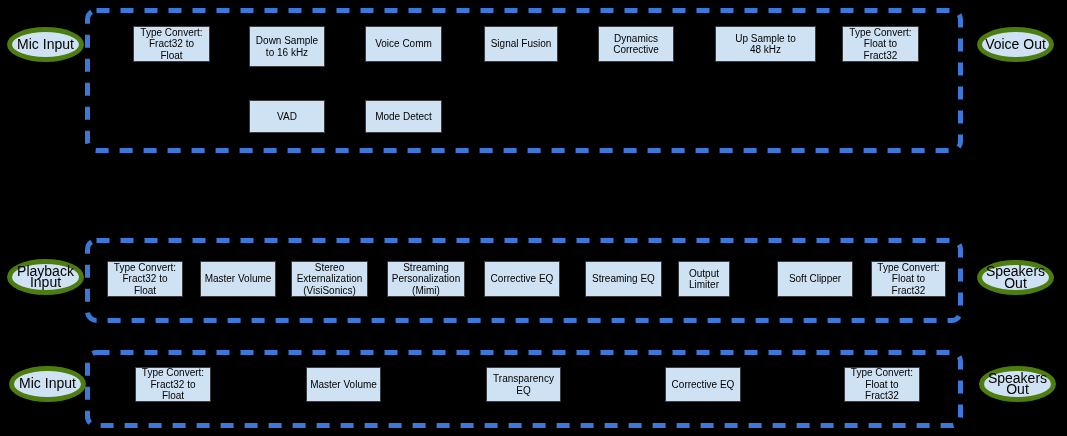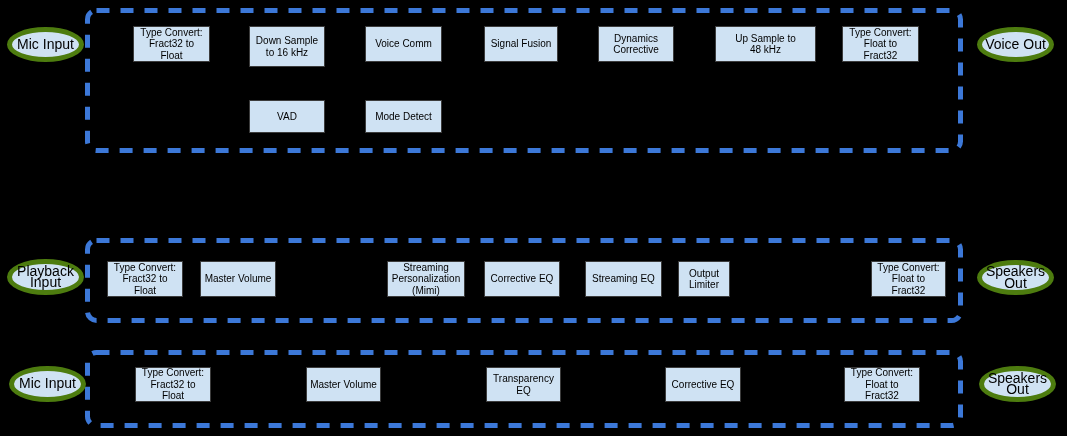--- a/index.html
+++ b/index.html
@@ -90,26 +90,30 @@
 
   <div class="oval" style="left:7px;top:259px;width:77px;height:36px">Playback
 Input</div>
   <div class="oval" style="left:977px;top:260px;width:77px;height:35px">Speakers
 Out</div>
 
   <div class="block" style="left:107px;top:261px;width:76px;height:36px">Type Convert:
 Fract32 to
 Float</div>
   <div class="block" style="left:200px;top:261px;width:76px;height:36px">Master Volume</div>
+  <div class="block" style="left:291px;top:261px;width:77px;height:36px">Stereo
+Externalization
+(VisiSonics)</div>
   <div class="block" style="left:387px;top:261px;width:78px;height:36px">Streaming
 Personalization
 (Mimi)</div>
   <div class="block" style="left:484px;top:261px;width:76px;height:36px">Corrective EQ</div>
   <div class="block" style="left:585px;top:261px;width:77px;height:36px">Streaming EQ</div>
   <div class="block" style="left:678px;top:261px;width:52px;height:36px">Output Limiter</div>
+  <div class="block" style="left:777px;top:261px;width:76px;height:36px">Soft Clipper</div>
   <div class="block" style="left:871px;top:261px;width:75px;height:36px">Type Convert:
 Float to
 Fract32</div>
 
   <div class="oval" style="left:9px;top:366px;width:77px;height:36px">Mic Input</div>
   <div class="oval" style="left:979px;top:366px;width:77px;height:36px">Speakers
 Out</div>
 
   <div class="block" style="left:135px;top:367px;width:76px;height:35px">Type Convert:
 Fract32 to

